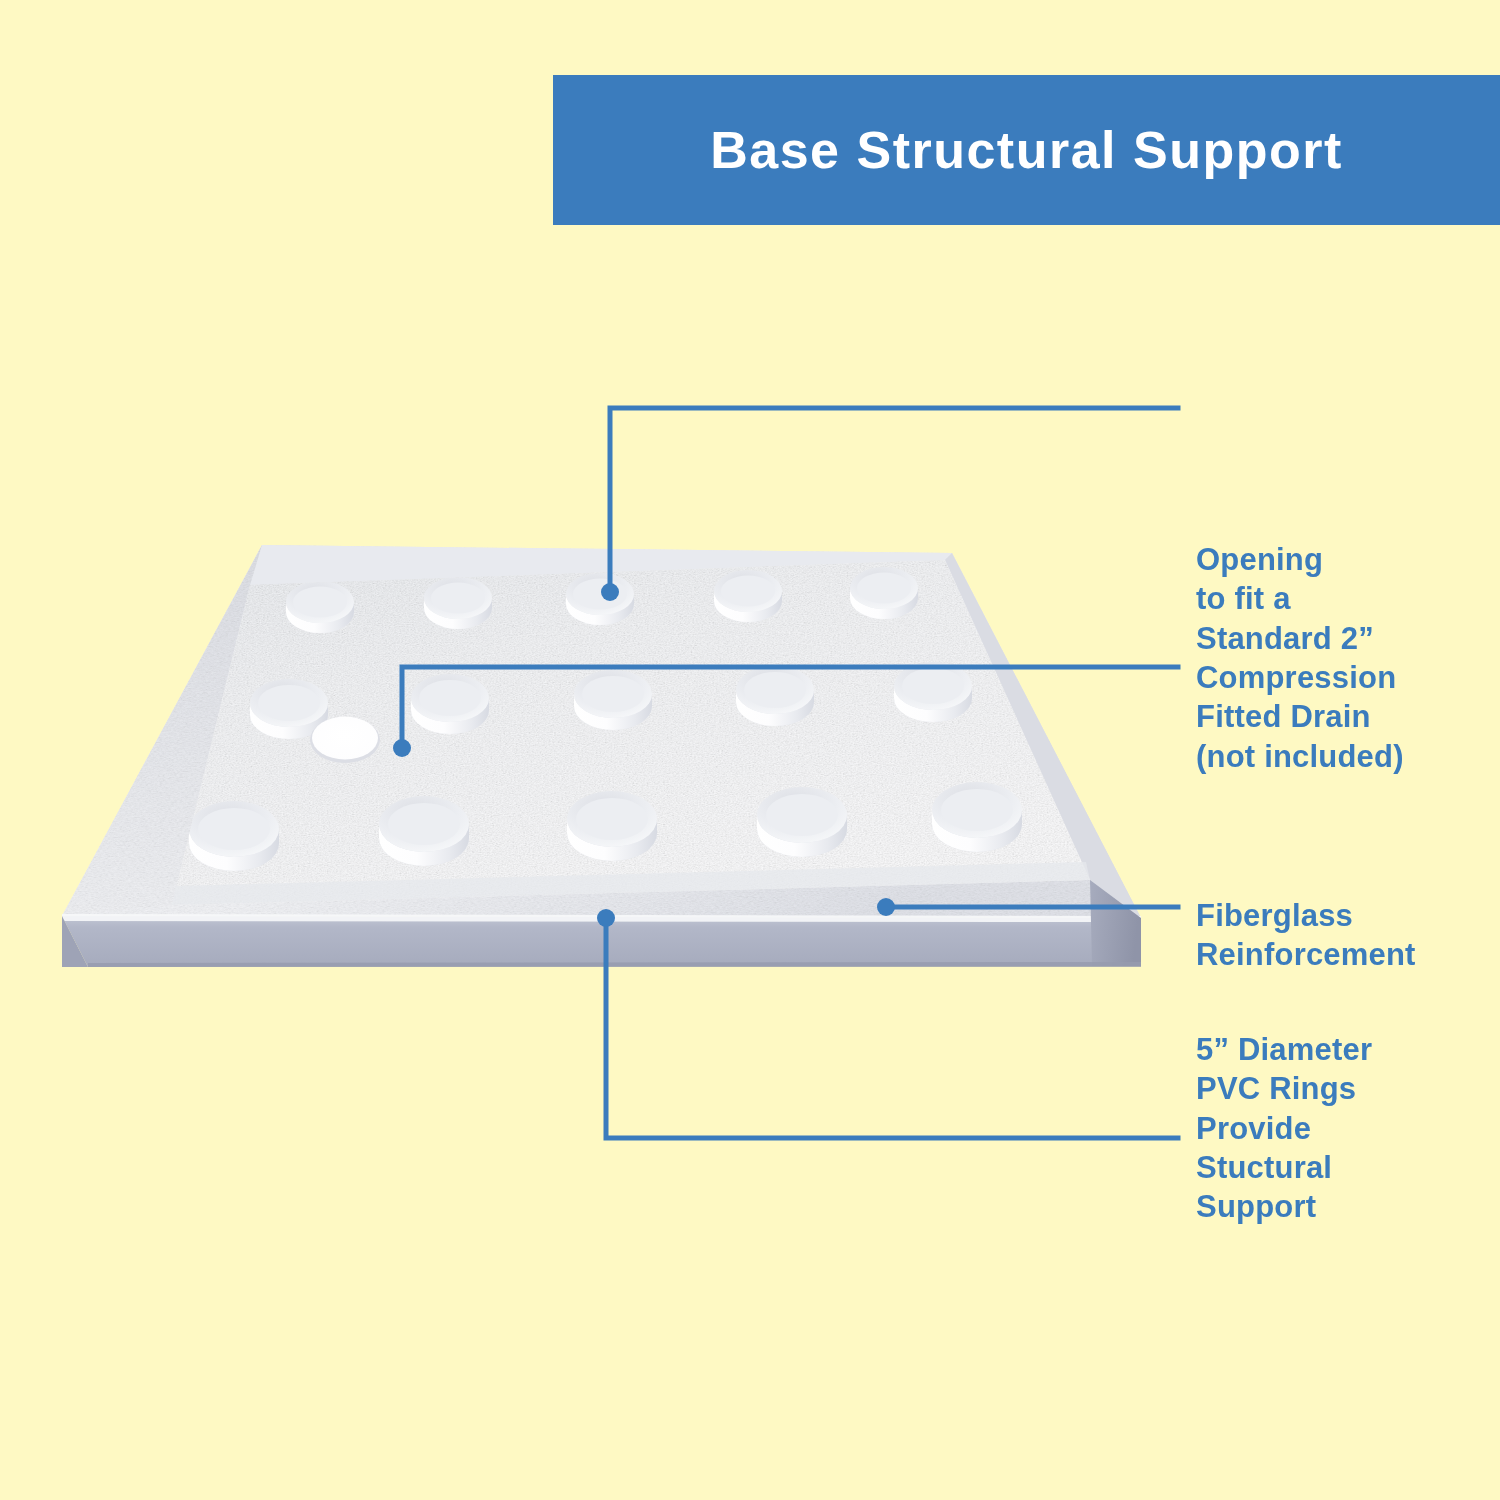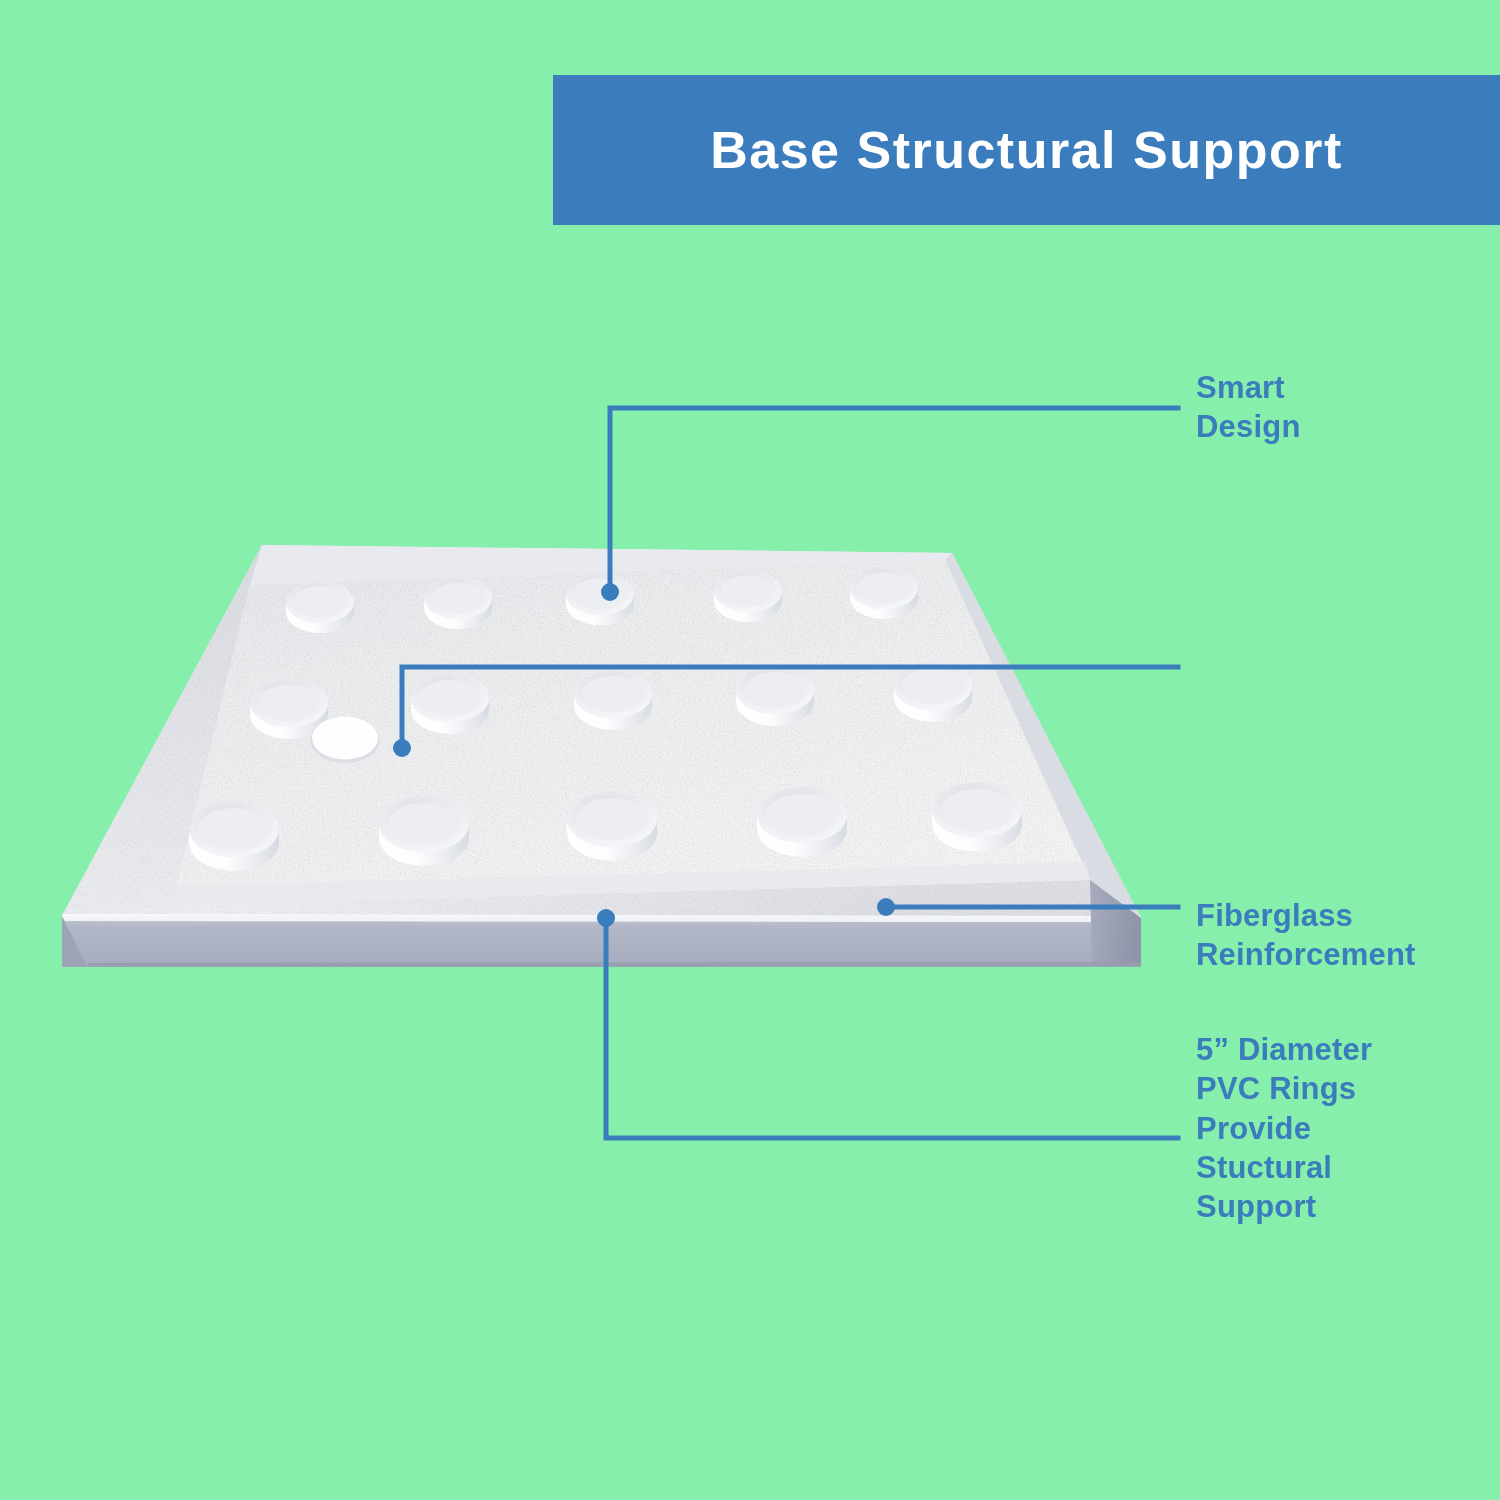--- a/index.html
+++ b/index.html
@@ -11,21 +11,21 @@
     width: 1500px;
     height: 1500px;
     font-family: "Liberation Sans", sans-serif;
     overflow: hidden;
     position: relative;
   }
   #stage {
     position: relative;
     width: 1500px;
     height: 1500px;
-    background: #86efac;
+    background: #fef9c3;
   }
 
   
   .header-banner {
     position: absolute;
     left: 553px;
     top: 75px;
     width: 947px;
     height: 150px;
     background: #3b7cbd;
@@ -308,23 +308,27 @@
 
       <path d="M606,918 L606,1138 L1178,1138"></path>
       <circle cx="606" cy="918" r="9" fill="#3b7cbd" stroke="none"></circle>
     </g>
   </svg>
 
   <div class="header-banner">
     <div class="header-title">Base Structural Support</div>
   </div>
 
-  <div class="callout" id="callout-smart-design">Smart
-Design</div>
-
+
+  <div class="callout" id="callout-drain-opening">Opening
+to fit a
+Standard 2”
+Compression
+Fitted Drain
+(not included)</div>
 
   <div class="callout" id="callout-fiberglass">Fiberglass
 Reinforcement</div>
 
   <div class="callout" id="callout-pvc-rings">5” Diameter
 PVC Rings
 Provide
 Stuctural
 Support</div>
 

